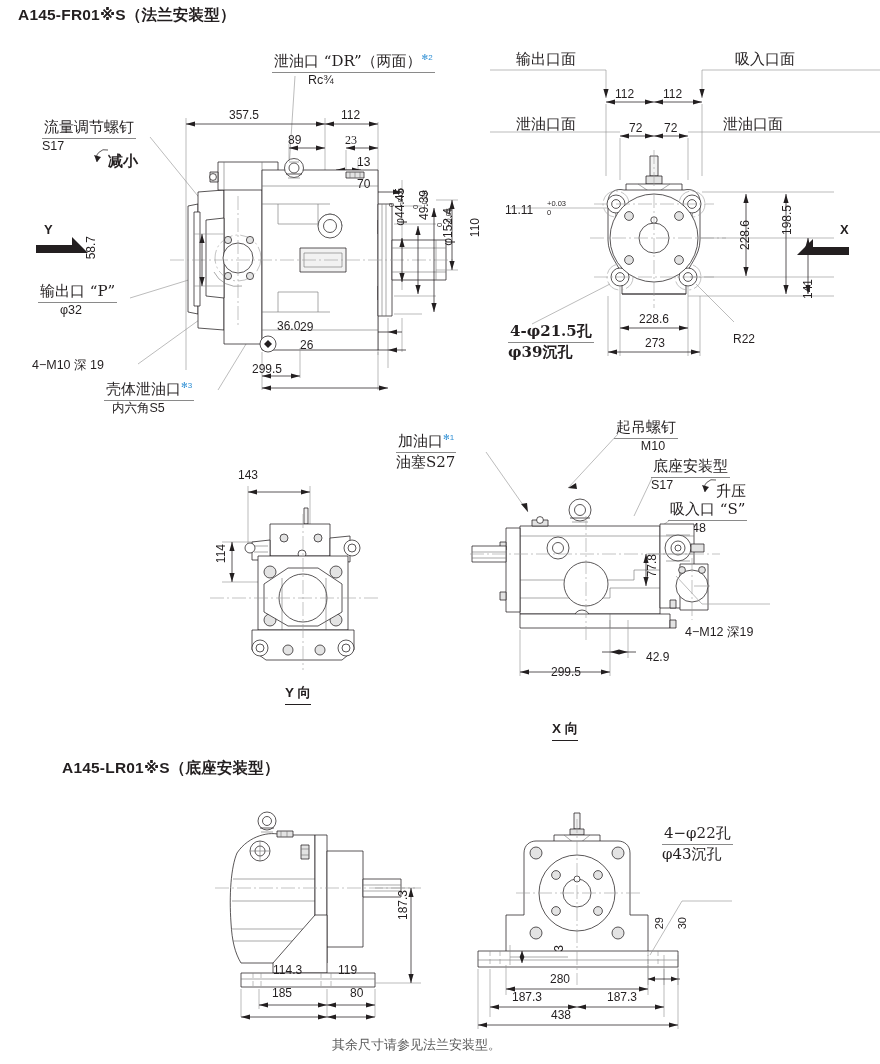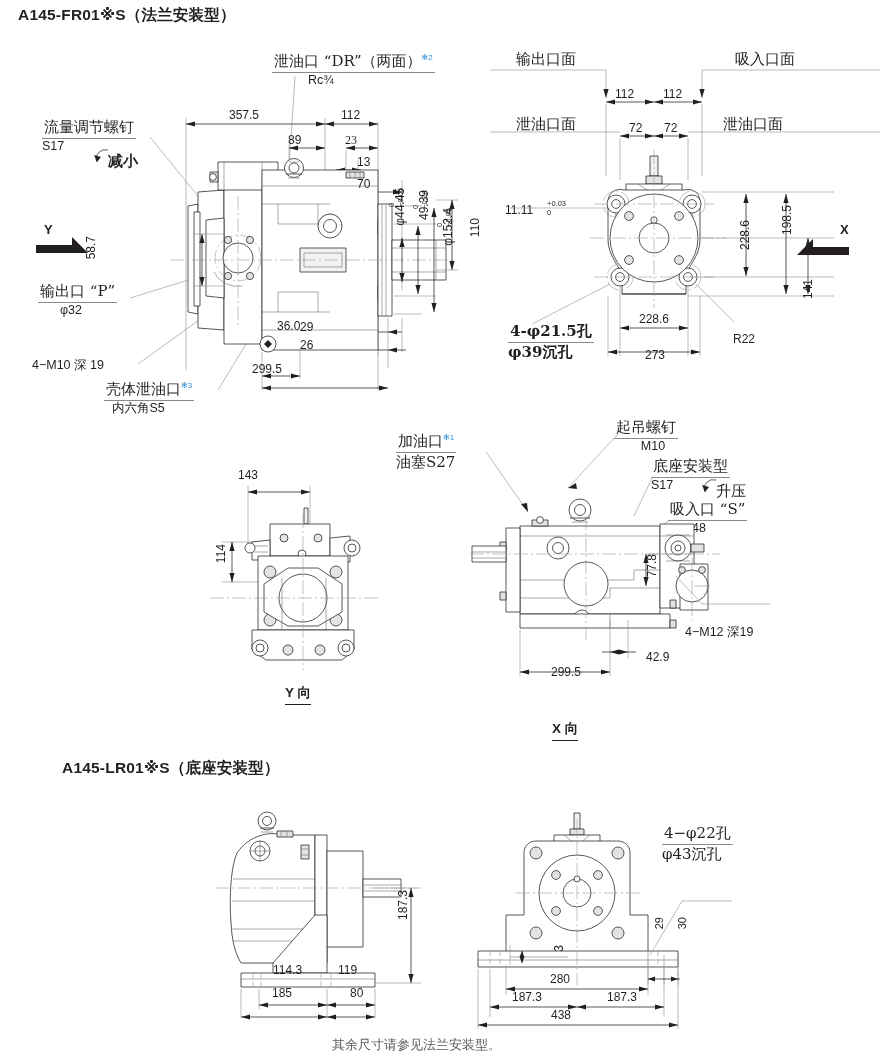--- a/index.html
+++ b/index.html
@@ -425,21 +425,21 @@
 <div class="abs" style="left:547px;top:199px;font-size:7.5px;line-height:1.2;">
   <div>+0.03</div>
   <div>0</div>
 </div>
 
 <div class="abs dimv" style="left:780px;top:205px;">198.5</div>
 <div class="abs dimv" style="left:738px;top:220px;">228.6</div>
 <div class="abs dimv" style="left:801px;top:279px;">141</div>
 
 <div class="abs dim" style="left:639px;top:312px;">228.6</div>
-<div class="abs dim" style="left:645px;top:336px;margin-top:12px;">273</div>
+<div class="abs dim" style="left:645px;top:336px;">273</div>
 
 <div class="abs callout" style="left:508px;top:322px;font-weight:bold;">
   <span class="top"><span class="lbl-cn">4-φ21.5孔</span></span>
   <span class="bot lbl-cn" style="padding-left:0;">φ39沉孔</span>
 </div>
 <div class="abs dim" style="left:733px;top:332px;">R22</div>
 
 <div class="abs lbl" style="left:840px;top:222px;font-weight:bold;font-size:13px;">X</div>
 <svg class="abs arrowmark" style="left:797px;top:238px;" viewBox="0 0 52 18">
   <path class="fillk" d="M52 17 L52 9 L16 9 L16 1 L0 17 Z"></path>

